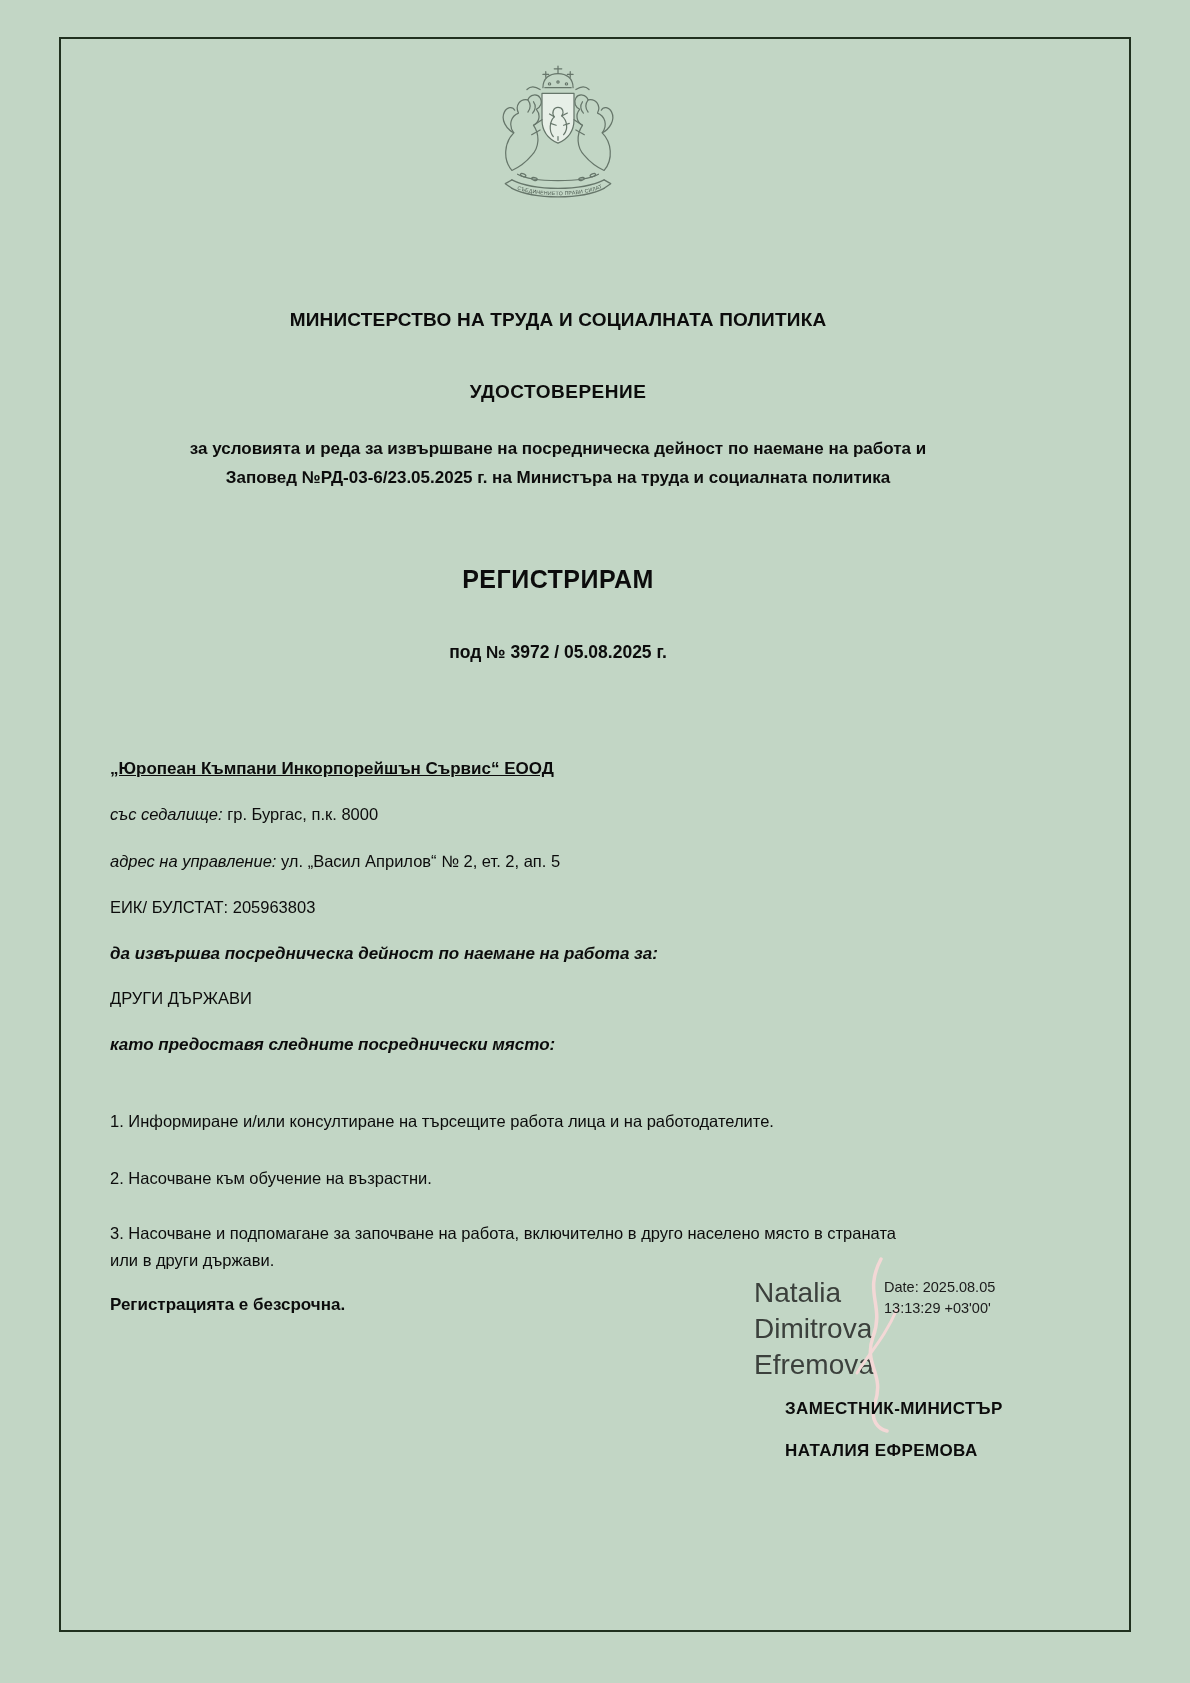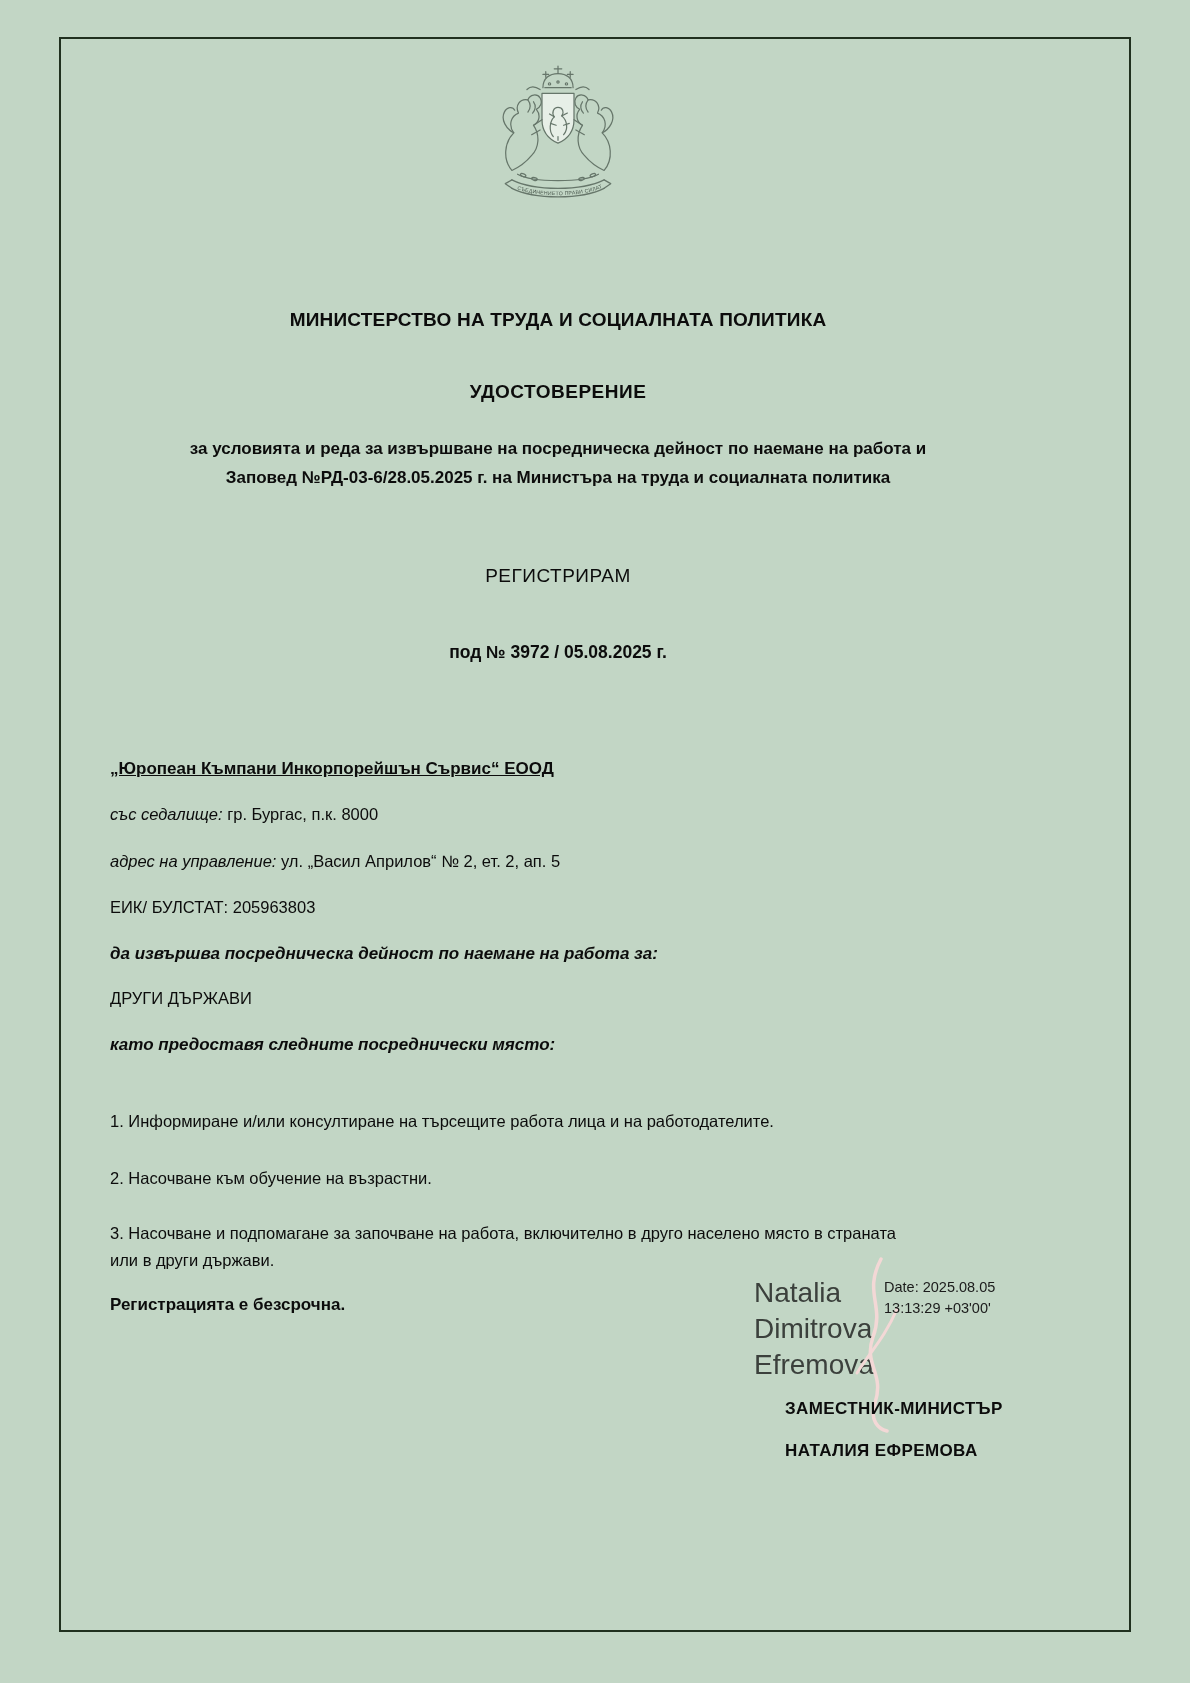--- a/index.html
+++ b/index.html
@@ -19,21 +19,21 @@
     border:2px solid #20301f;
   }
   .abs { position:absolute; }
   .center-col {
     left:49px; width:896px; text-align:center; color:#0c0c0c;
   }
   .emblem-wrap { left:417px; top:18px; width:160px; height:146px; }
   .ministry   { top:270px; font-size:19px; font-weight:bold; letter-spacing:.2px; }
   .doc-title  { top:342px; font-size:19px; font-weight:bold; letter-spacing:.5px; }
   .preamble   { top:396px; font-size:17px; font-weight:bold; line-height:28.5px; }
-  .register   { top:526px; font-size:19px; font-weight:normal; letter-spacing:.5px; }
+  .register   { top:526px; font-size:25px; font-weight:bold; letter-spacing:.5px; }
   .reg-number { top:603px; font-size:17.5px; font-weight:bold; }
   .body-text  { left:49px; color:#0c0c0c; font-size:16.5px; }
   .ital       { font-style:italic; }
   .bold-ital  { font-weight:bold; font-style:italic; }
   .company-name    { top:720px; font-size:17px; font-weight:bold;text-decoration:underline; }
   .seat-line       { top:766px; }
   .address-line    { top:813px; }
   .eik-line        { top:859px; }
   .activity-line   { top:905px; font-size:17px; }
   .scope-line      { top:950px; }
@@ -102,21 +102,21 @@
           <textPath href="#mottoPath" startOffset="5%">СЪЕДИНЕНИЕТО ПРАВИ СИЛАТА</textPath>
         </text>
       </svg>
     </div>
 
     <div class="abs center-col ministry">МИНИСТЕРСТВО НА ТРУДА И СОЦИАЛНАТА ПОЛИТИКА</div>
     <div class="abs center-col doc-title">УДОСТОВЕРЕНИЕ</div>
 
     <div class="abs center-col preamble">
       <div>за условията и реда за извършване на посредническа дейност по наемане на работа и</div>
-      <div>Заповед №РД-03-6/28.05.2025 г. на Министъра на труда и социалната политика</div>
+      <div>Заповед №РД-03-6/23.05.2025 г. на Министъра на труда и социалната политика</div>
     </div>
 
     <div class="abs center-col register">РЕГИСТРИРАМ</div>
     <div class="abs center-col reg-number">под № 3972 / 05.08.2025 г.</div>
 
     <div class="abs body-text company-name">„Юропеан Къмпани Инкорпорейшън Сървис“ ЕООД</div>
 
     <div class="abs body-text seat-line">
       <span class="ital">със седалище:</span>
       <span>гр. Бургас, п.к. 8000</span>

